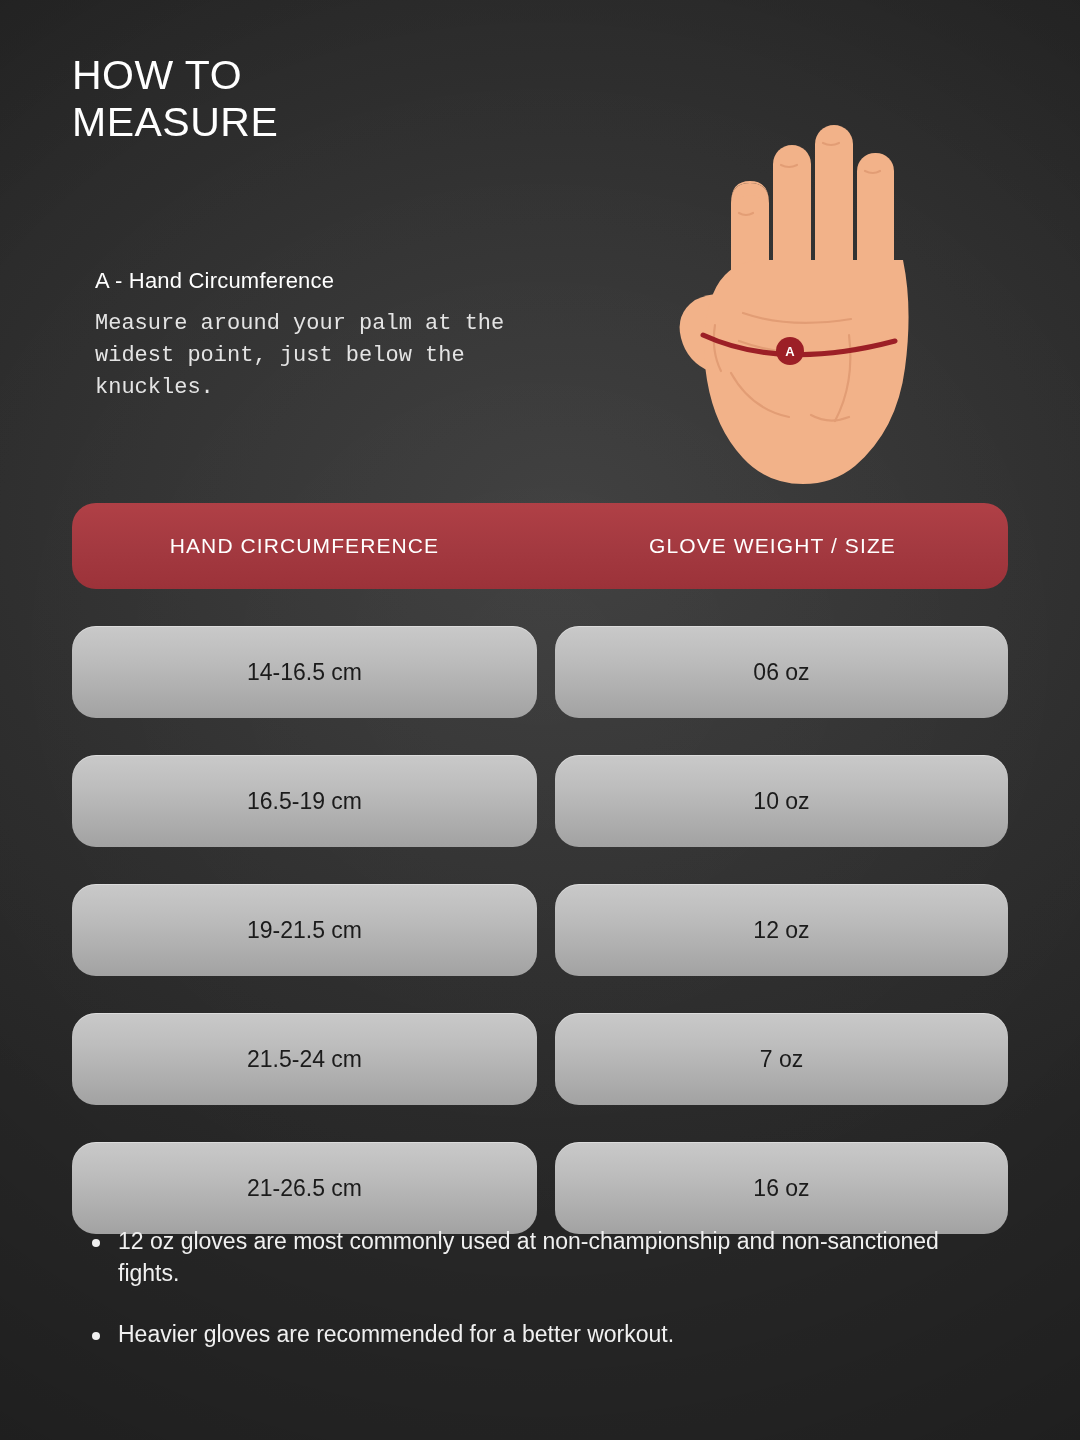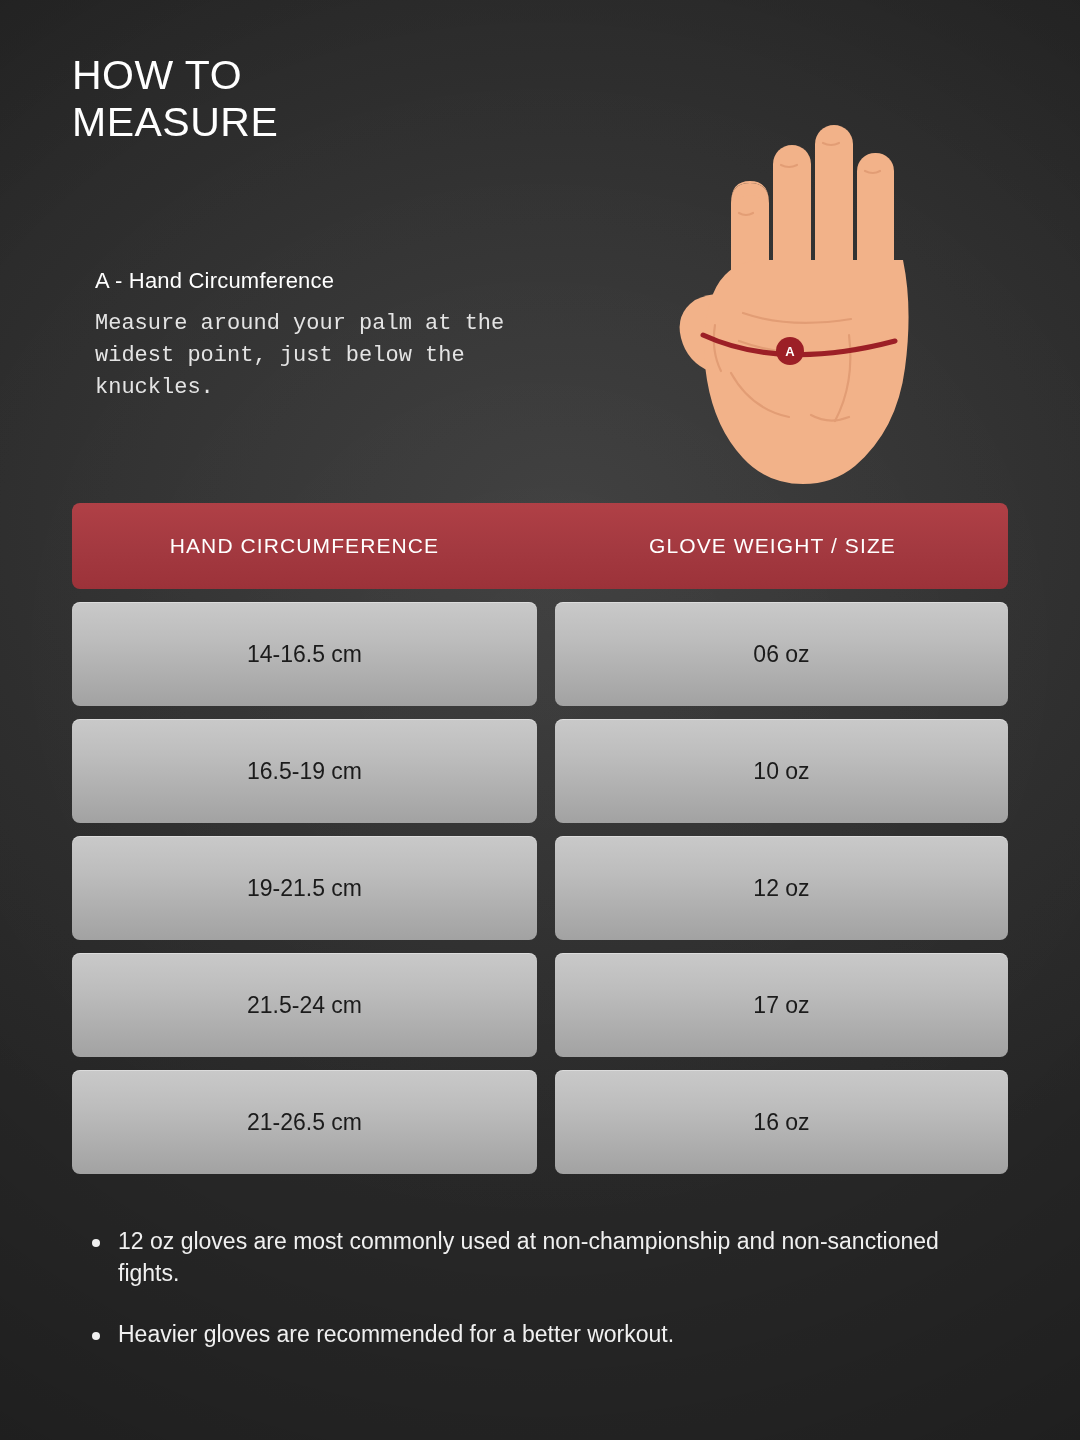--- a/index.html
+++ b/index.html
@@ -79,50 +79,51 @@
   
   .table {
     position: absolute;
     left: 72px;
     top: 503px;
     width: 936px;
   }
   .table-header {
     display: flex;
     background: linear-gradient(180deg, #b04046 0%, #a33940 55%, #9c3239 100%);
-    border-radius: 8px;
+    border-radius: 24px;
     height: 86px;
     overflow: hidden;
   }
   .th {
     flex: 1;
     display: flex;
     align-items: center;
     justify-content: center;
     color: #ffffff;
     font-size: 21px;
     letter-spacing: 1.1px;
     font-weight: 400;
   }
   .th.first { flex: 0 0 465px; }
   .row {
     display: flex;
     gap: 18px;
     margin-top: 13px;
   }
   .cell {
-    height: 104px;
-    border-radius: 8px;
+    height: 92px;
+    border-radius: 24px;
     display: flex;
     align-items: center;
     justify-content: center;
     color: #1b1b1b;
     font-size: 23px;
     background: linear-gradient(180deg, #c9c9c9 0%, #bdbdbd 35%, #a2a2a2 100%);
     box-shadow: inset 0 1px 0 rgba(255,255,255,0.35);
+    margin-top: 24px;
   }
   .cell.left { flex: 0 0 465px; }
   .cell.right { flex: 1; }
 
   
   .notes {
     position: absolute;
     left: 92px;
     top: 1180px;
     width: 880px;
@@ -209,21 +210,21 @@
     <div class="row">
       <div class="cell left">16.5-19 cm</div>
       <div class="cell right">10 oz</div>
     </div>
     <div class="row">
       <div class="cell left">19-21.5 cm</div>
       <div class="cell right">12 oz</div>
     </div>
     <div class="row">
       <div class="cell left">21.5-24 cm</div>
-      <div class="cell right">17 oz</div>
+      <div class="cell right">7 oz</div>
     </div>
     <div class="row">
       <div class="cell left">21-26.5 cm</div>
       <div class="cell right">16 oz</div>
     </div>
   </div>
 
   <div class="notes">
     <div class="note">
       <span class="bullet"></span>

